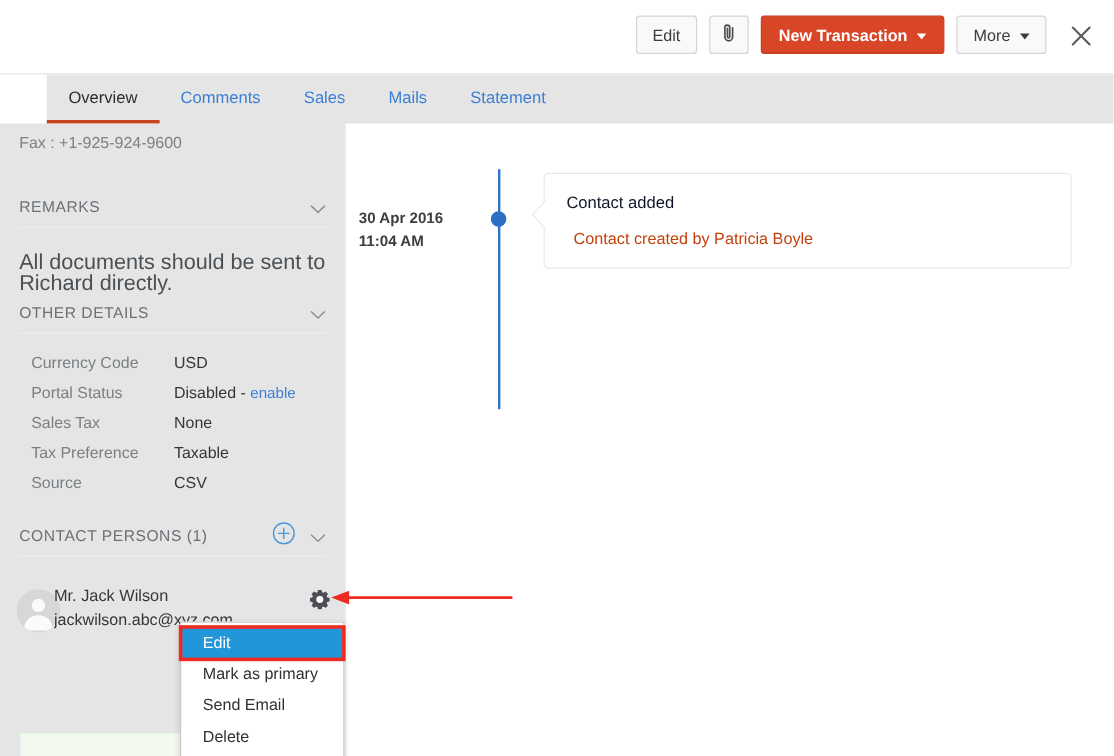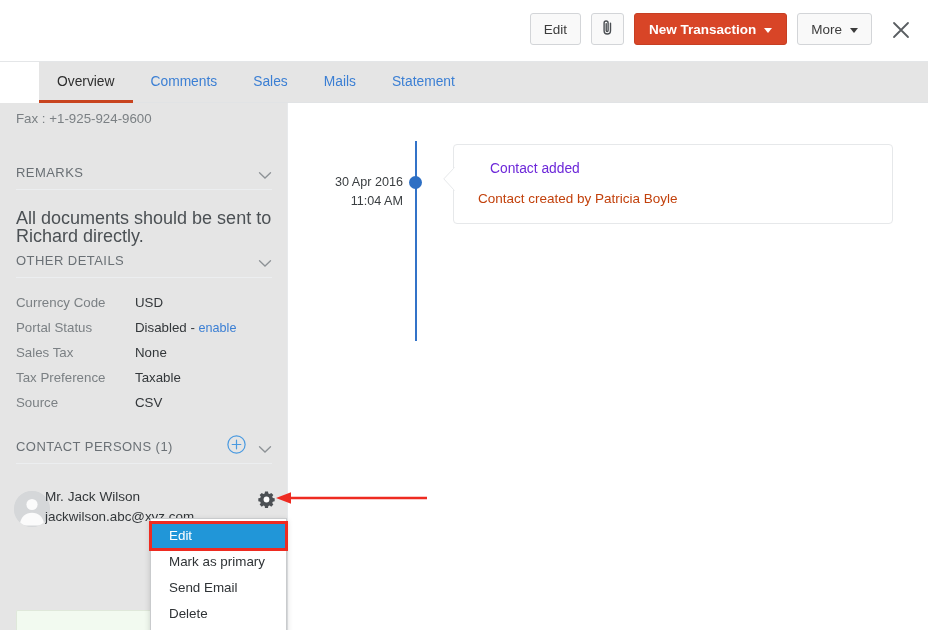--- a/index.html
+++ b/index.html
@@ -171,20 +171,21 @@
     position: absolute;
     left: 16px; top: 192px;
     width: 260px;
   }
   .drow {
     display: flex;
     align-items: baseline;
     height: 25px;
     font-size: 13.3px;
     white-space: nowrap;
+    margin-left: 10px;
   }
   .drow .dlabel { width: 119px; color: #7b8084; }
   .drow .dvalue { color: #33373a; }
   .dvalue .link-enable {
     color: #3b7fd4;
     text-decoration: none;
     cursor: pointer;
     font-size: 12.6px;
   }
 
@@ -297,44 +298,44 @@
     position: absolute;
     left: 120px; top: 73px;
     width: 13px; height: 13px;
     border-radius: 50%;
     background: #2d6fc4;
   }
   #timeline-date {
     position: absolute;
     left: 10px; top: 70px;
     width: 104px;
-    text-align: right;
     font-size: 12.6px;
     color: #3a3e41;
     line-height: 19px;
     white-space: nowrap;
+    font-weight: bold;
   }
   #event-card {
     position: absolute;
     left: 164px; top: 41px;
     width: 440px; height: 80px;
     background: #ffffff;
     border: 1px solid #e6e8ea;
     border-radius: 4px;
   }
   #event-notch {
     position: absolute;
     left: -11px; top: 22px;
     width: 11px; height: 24px;
   }
   #event-title {
     position: absolute;
-    left: 36px; top: 16px;
+    left: 18px; top: 16px;
     font-size: 13.8px;
-    color: #6d28d9;
+    color: #0f172a;
     white-space: nowrap;
   }
   #event-sub {
     position: absolute;
     left: 24px; top: 46px;
     font-size: 13.5px;
     color: #c2410c;
     white-space: nowrap;
   }
 </style>

